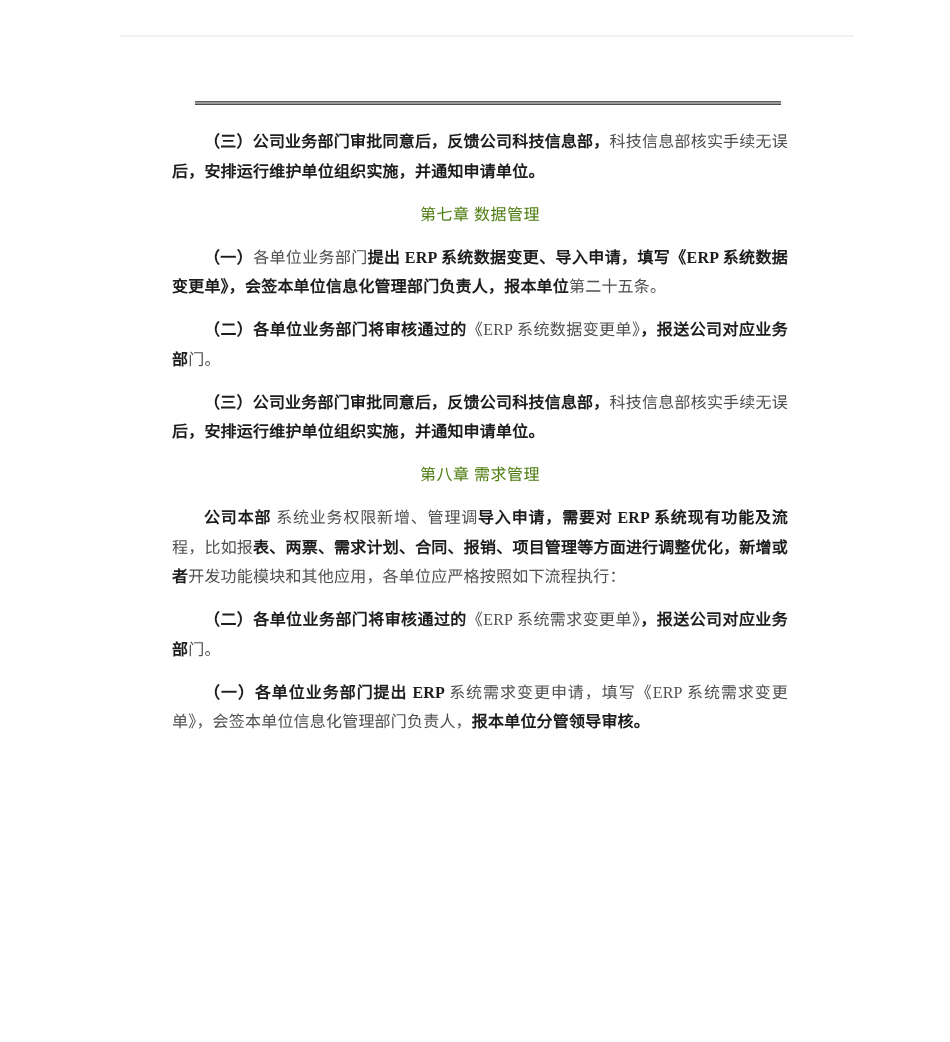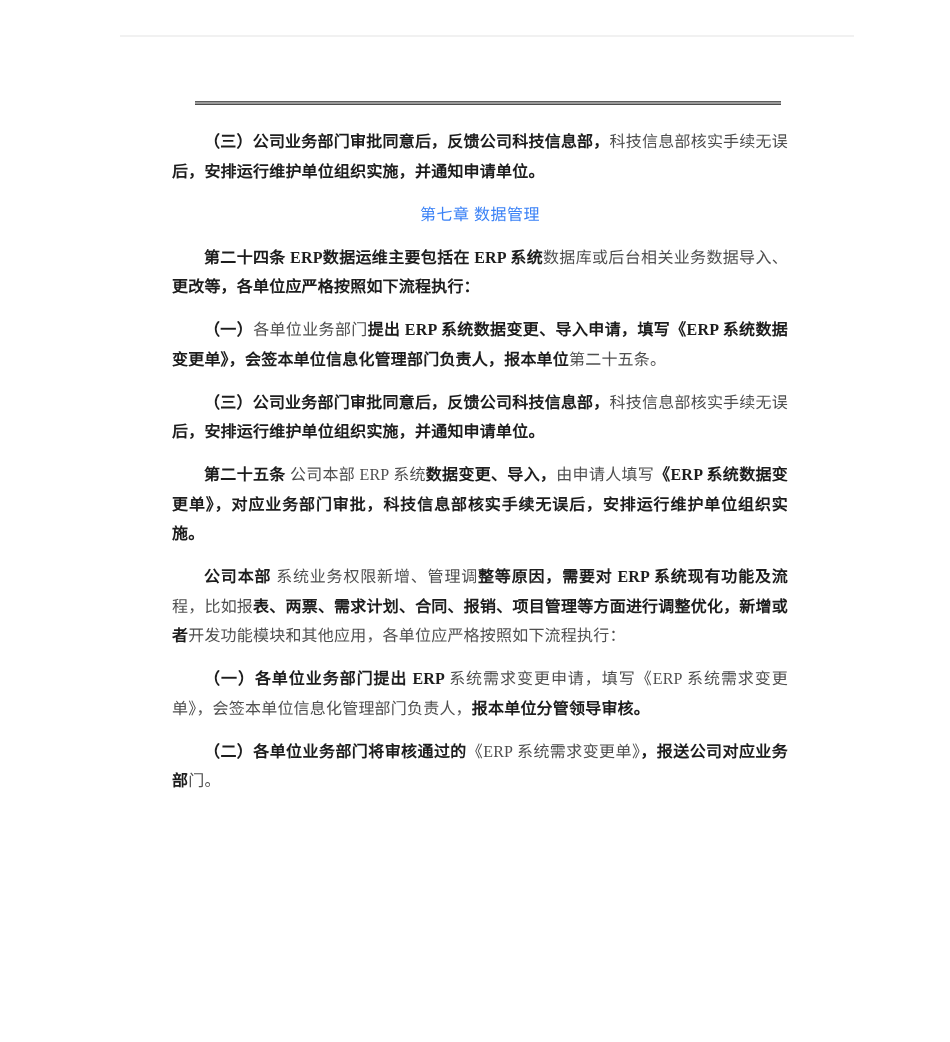--- a/index.html
+++ b/index.html
@@ -61,42 +61,42 @@
     line-height: 29.5px;
     text-align: justify;
     letter-spacing: 0.2px;
   }
   .doc .para.indent {
     text-indent: 32px;
   }
   .doc .para.heading {
     text-align: center;
     text-indent: 0;
-    color: #3b82f6;
+    color: #4d7c0f;
     letter-spacing: 0.5px;
   }
   .doc .run {
     font-weight: 400;
   }
   .doc .run.b {
     font-weight: 700;
     color: #1d1d1d;
   }
 </style>
 </head>
 <body>
 
 <div class="page">
   <div class="top-divider"></div>
   <div class="header-rule"></div>
   <div class="doc">
       <div class="para indent"><span class="run b">（三）公司业务部门审批同意后，反馈公司科技信息部，</span><span class="run">科技信息部核实手续无误</span><span class="run b">后，安排运行维护单位组织实施，并通知申请单位。</span></div>
       <div class="para heading"><span class="run">第七章 数据管理</span></div>
-      <div class="para indent"><span class="run b">第二十四条 ERP数据运维主要包括在 ERP 系统</span><span class="run">数据库或后台相关业务数据导入、</span><span class="run b">更改等，各单位应严格按照如下流程执行：</span></div>
       <div class="para indent"><span class="run b">（一）</span><span class="run">各单位业务部门</span><span class="run b">提出 ERP 系统数据变更、导入申请，填写《ERP 系统数据变更单》，会签本单位信息化管理部门负责人，报本单位</span><span class="run">第二十五条。</span></div>
+      <div class="para indent"><span class="run b">（二）各单位业务部门将审核通过的</span><span class="run">《ERP 系统数据变更单》</span><span class="run b">，报送公司对应业务部</span><span class="run">门。</span></div>
       <div class="para indent"><span class="run b">（三）公司业务部门审批同意后，反馈公司科技信息部，</span><span class="run">科技信息部核实手续无误</span><span class="run b">后，安排运行维护单位组织实施，并通知申请单位。</span></div>
-      <div class="para indent"><span class="run b">第二十五条 </span><span class="run">公司本部 ERP 系统</span><span class="run b">数据变更、导入，</span><span class="run">由申请人填写</span><span class="run b">《ERP 系统数据变更单》，对应业务部门审批，科技信息部核实手续无误后，安排运行维护单位组织实施。</span></div>
-      <div class="para indent"><span class="run b">公司本部 </span><span class="run">系统业务权限新增、管理调</span><span class="run b">整等原因，需要对 ERP 系统现有功能及流</span><span class="run">程，比如报</span><span class="run b">表、两票、需求计划、合同、报销、项目管理等方面进行调整优化，新增或者</span><span class="run">开发功能模块和其他应用，各单位应严格按照如下流程执行：</span></div>
+      <div class="para heading"><span class="run">第八章 需求管理</span></div>
+      <div class="para indent"><span class="run b">公司本部 </span><span class="run">系统业务权限新增、管理调</span><span class="run b">导入申请，需要对 ERP 系统现有功能及流</span><span class="run">程，比如报</span><span class="run b">表、两票、需求计划、合同、报销、项目管理等方面进行调整优化，新增或者</span><span class="run">开发功能模块和其他应用，各单位应严格按照如下流程执行：</span></div>
+      <div class="para indent"><span class="run b">（二）各单位业务部门将审核通过的</span><span class="run">《ERP 系统需求变更单》</span><span class="run b">，报送公司对应业务部</span><span class="run">门。</span></div>
       <div class="para indent"><span class="run b">（一）各单位业务部门提出 ERP </span><span class="run">系统需求变更申请，填写《ERP 系统需求变更单》，会签本单位信息化管理部门负责人，</span><span class="run b">报本单位分管领导审核。</span></div>
-      <div class="para indent"><span class="run b">（二）各单位业务部门将审核通过的</span><span class="run">《ERP 系统需求变更单》</span><span class="run b">，报送公司对应业务部</span><span class="run">门。</span></div>
     </div>
   <div class="bottom-strip"></div>
 </div>
 
 </body></html>

